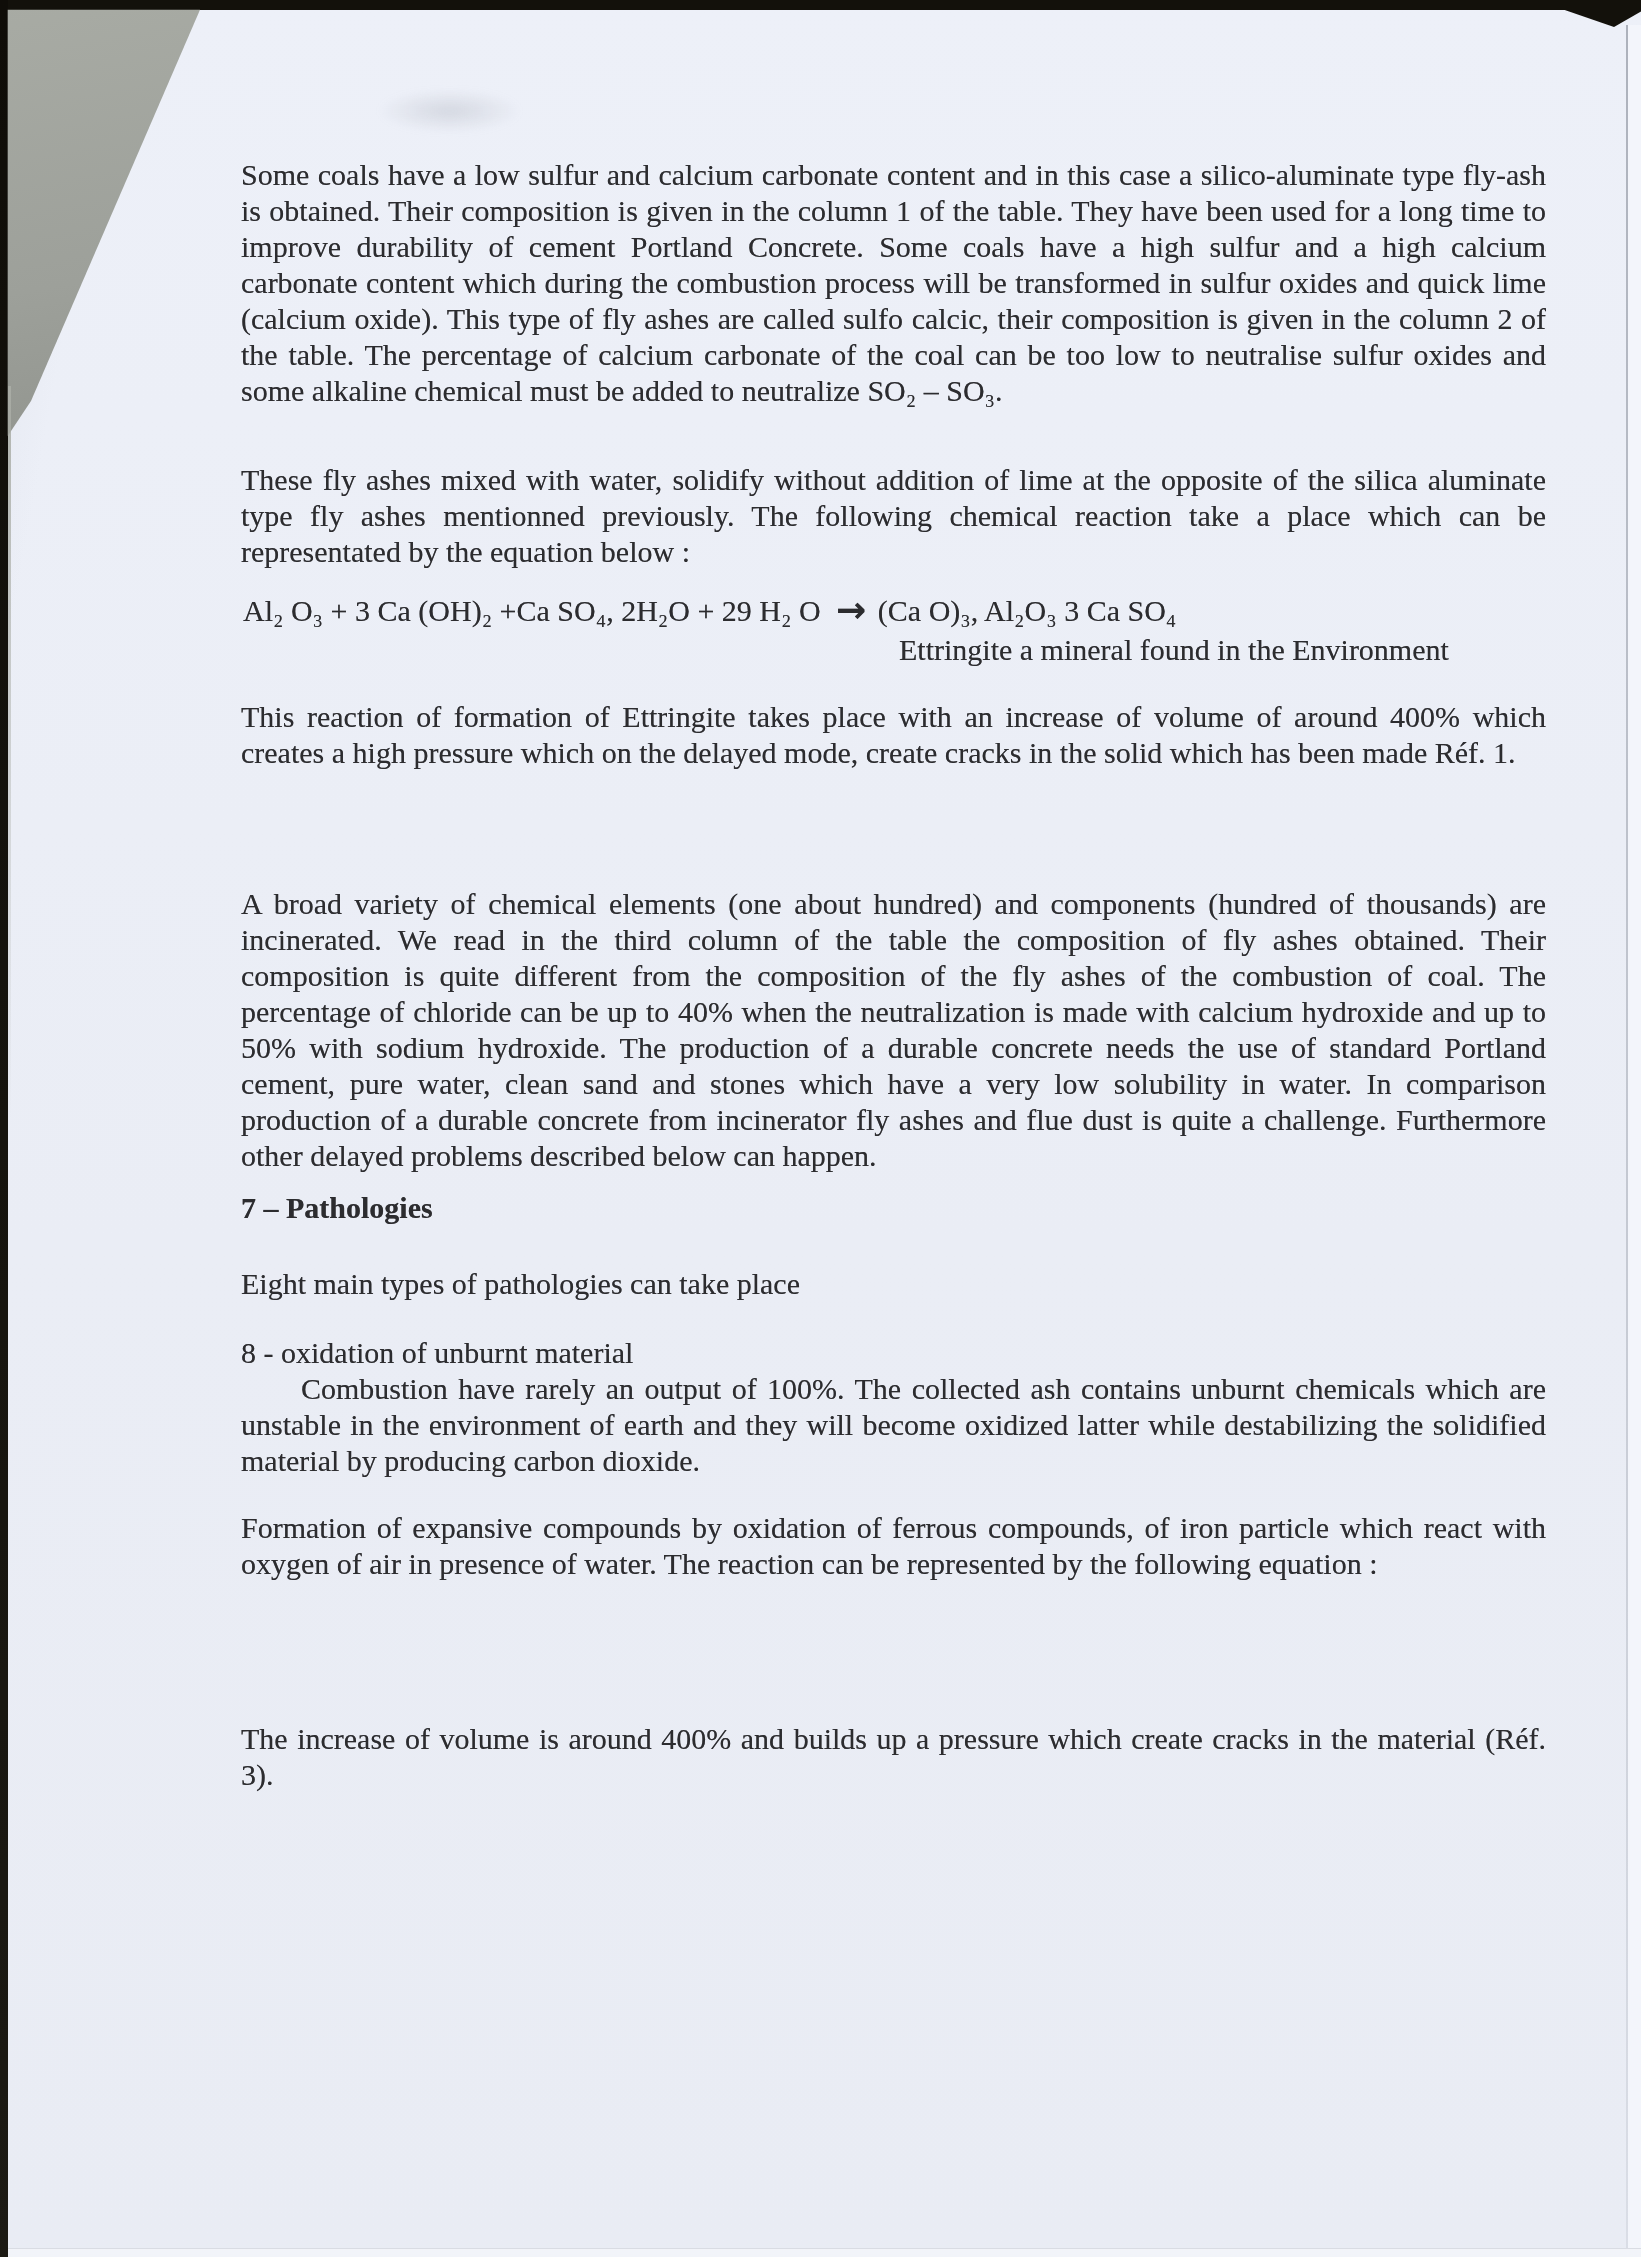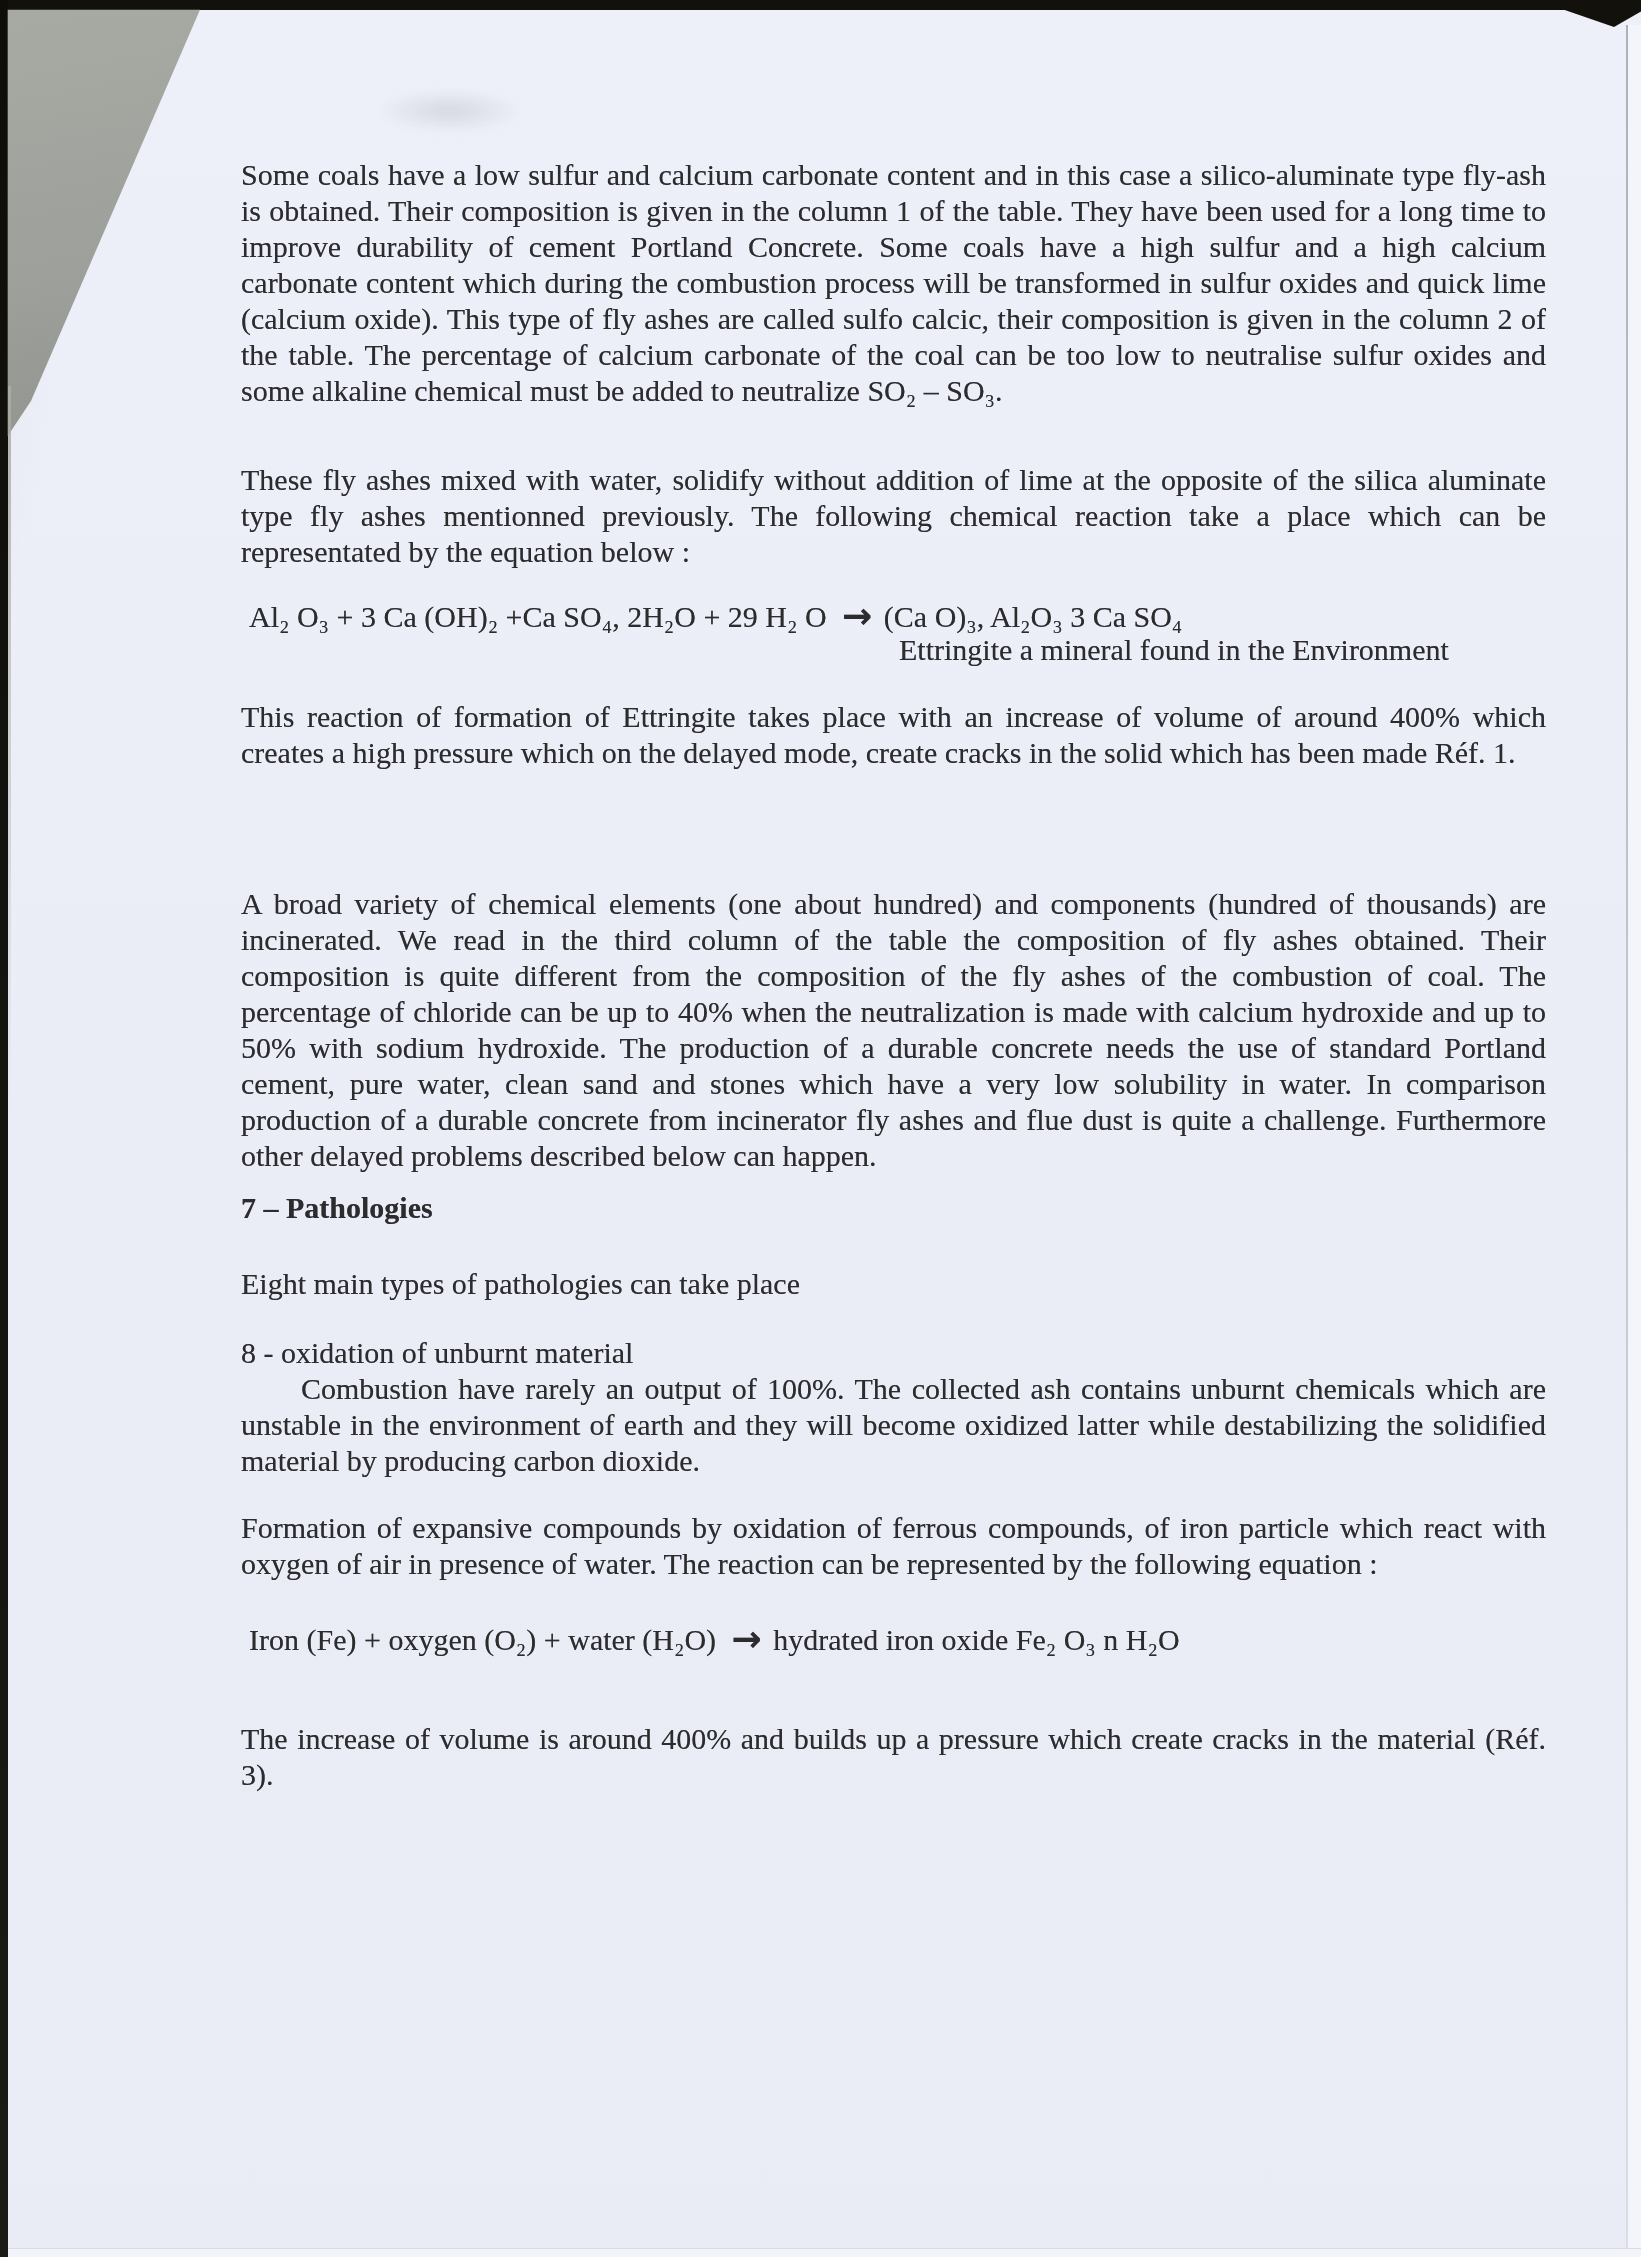--- a/index.html
+++ b/index.html
@@ -66,21 +66,21 @@
     font-size: 30px; line-height: 36px;
     text-shadow: 0 0 0.5px rgba(44,44,47,0.55);
   }
   .para {
     position: absolute; left: 0; width: 1305px;
     margin: 0;
     text-align: justify;
   }
   .line { position: absolute; left: 0; margin: 0; white-space: nowrap; }
   .heading { font-weight: bold; }
-  .equation { position: absolute; left: 0; margin: 8px; white-space: nowrap; }
+  .equation { position: absolute; left: 0; margin: 2px; white-space: nowrap; }
   .equation .arrow {
     font-family: "DejaVu Sans", sans-serif;
     font-weight: 700; font-size: 36px;
     padding: 0 11.6px 0 15.4px;
     position: relative; top: 1px;
   }
   .eq-caption { position: absolute; margin: 0; white-space: nowrap; }
   .indent-first { text-indent: 60px; }
 
   #p1 { top: 157px; }
@@ -130,21 +130,18 @@
     <p id="sec2-heading" class="line heading">7 – Pathologies</p>
 
     <p id="sec2-intro" class="line">Eight main types of pathologies can take place</p>
 
     <p id="path1-title" class="line">8 - oxidation of unburnt material</p>
 
     <p id="path1-body" class="para indent-first">Combustion have rarely an output of 100%. The collected ash contains unburnt chemicals which are unstable in the environment of earth and they will become oxidized latter while destabilizing the solidified material by producing carbon dioxide.</p>
 
     <p id="p7" class="para">Formation of expansive compounds by oxidation of ferrous compounds, of iron particle which react with oxygen of air in presence of water. The reaction can be represented by the following equation :</p>
 
-    <p id="eq2" class="equation">
-      <span>Iron (Fe) + oxygen (O₂) + water (H₂O)</span><span class="arrow">→</span><span>hydrated iron oxide Fe₂ O₃ n H₂O</span>
-    </p>
 
     <p id="p8" class="para">The increase of volume is around 400% and builds up a pressure which create cracks in the material (Réf. 3).</p>
 
   </div>
 </div>
 
 
 </body></html>

